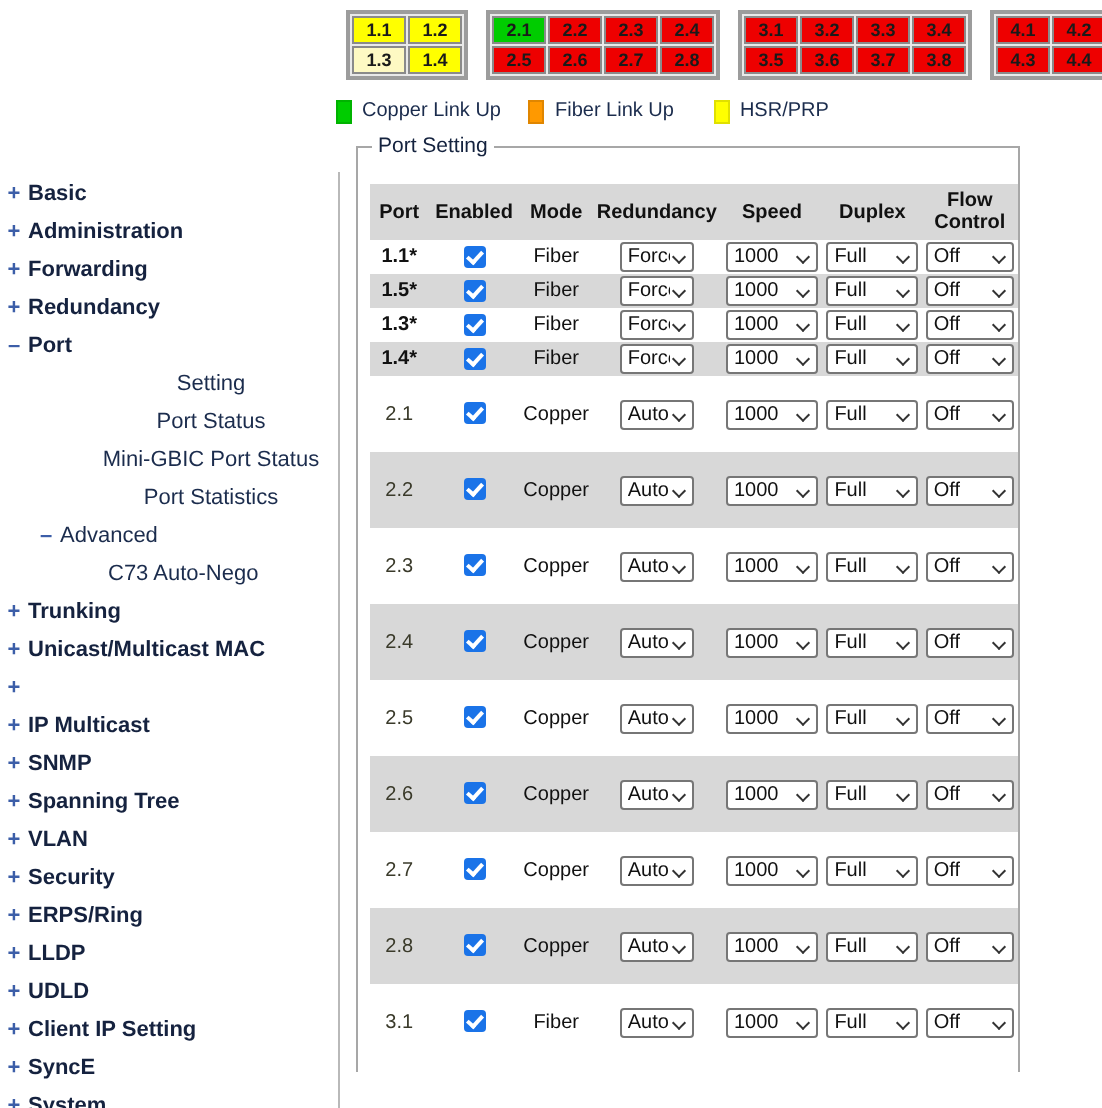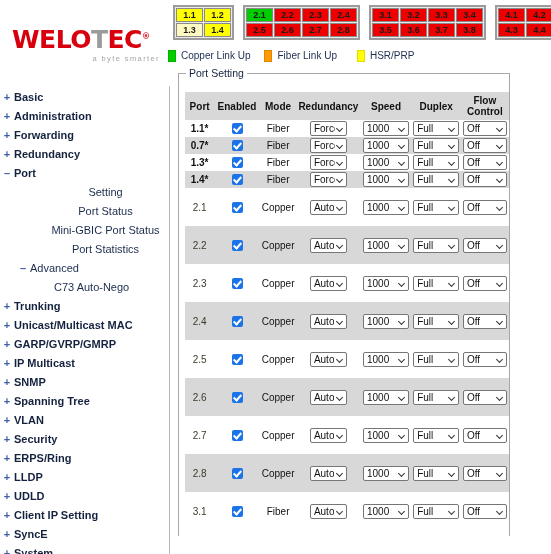--- a/index.html
+++ b/index.html
@@ -307,24 +307,20 @@
   .sel-neg    { width: 37px; }
   .sel-speed  { width: 46px; }
   .sel-duplex { width: 46px; }
   .sel-flow   { width: 44px; }
 </style>
 </head>
 <body>
 
 <div class="topbar">
 
-  <div class="logo-wrap">
-    <div class="logo-text"><span>WELO</span><span class="gray">T</span><span>EC</span><span class="logo-reg">®</span></div>
-    <div class="logo-tag">a byte smarter</div>
-  </div>
 
   <div class="led-groups" id="led-groups">
       <div class="led-group">
         <div class="led-row">
           <div class="led" style="background: rgb(255, 255, 0);">1.1</div>
           <div class="led" style="background: rgb(255, 255, 0);">1.2</div>
         </div>
         <div class="led-row">
           <div class="led" style="background: #fef9c3;">1.3</div>
           <div class="led" style="background: rgb(255, 255, 0);">1.4</div>
@@ -437,21 +433,20 @@
     <div class="nav-item level-1">
       <span class="nav-toggle">+</span>
       <span class="nav-label">Trunking</span>
     </div>
     <div class="nav-item level-1">
       <span class="nav-toggle">+</span>
       <span class="nav-label">Unicast/Multicast MAC</span>
     </div>
     <div class="nav-item level-1">
       <span class="nav-toggle">+</span>
-      <span class="nav-label">GARP/GVRP/GMRP</span>
     </div>
     <div class="nav-item level-1">
       <span class="nav-toggle">+</span>
       <span class="nav-label">IP Multicast</span>
     </div>
     <div class="nav-item level-1">
       <span class="nav-toggle">+</span>
       <span class="nav-label">SNMP</span>
     </div>
     <div class="nav-item level-1">
@@ -533,21 +528,21 @@
             <td><span class="sel sel-duplex">
                 <span class="sel-val">Full</span>
                 <span class="arrow"></span>
               </span></td>
             <td><span class="sel sel-flow">
                 <span class="sel-val">Off</span>
                 <span class="arrow"></span>
               </span></td>
           </tr>
           <tr class="alt short">
-            <td class="port-cell">0.7*</td>
+            <td class="port-cell">1.5*</td>
             <td><span class="cb"></span></td>
             <td>Fiber</td>
             <td><span class="sel sel-neg">
                 <span class="sel-val">Force</span>
                 <span class="arrow"></span>
               </span></td>
             <td><span class="sel sel-speed">
                 <span class="sel-val">1000</span>
                 <span class="arrow"></span>
               </span></td>

